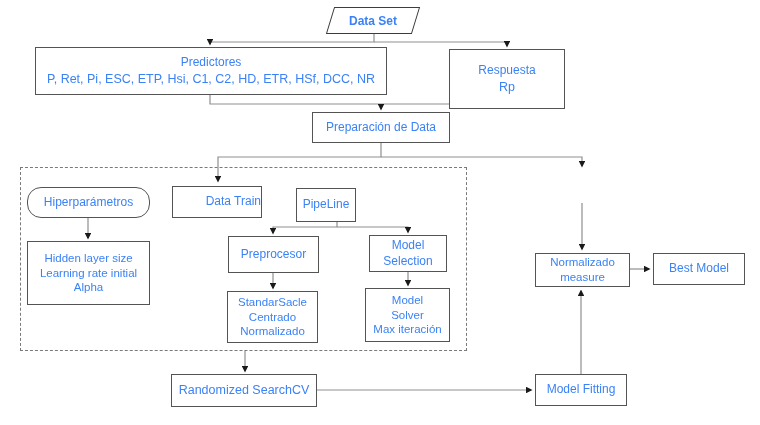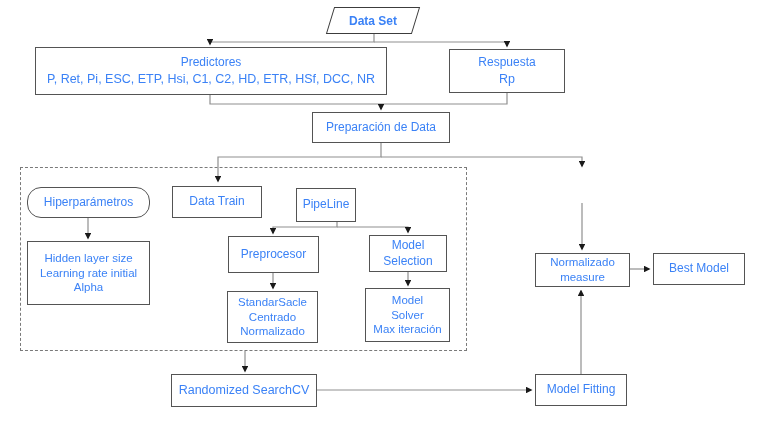--- a/index.html
+++ b/index.html
@@ -80,40 +80,40 @@
   <div class="para-wrap" style="left:330px;top:7px;width:86px;height:27px;">
     <div class="para-shape"></div>
     <div class="para-label">Data Set</div>
   </div>
 
   <div class="node" style="left:35px;top:47px;width:352px;height:48px;">
     <span class="line bold">Predictores</span>
     <span class="line vars">P, Ret, Pi, ESC, ETP, Hsi, C1, C2, HD, ETR, HSf, DCC, NR</span>
   </div>
 
-  <div class="node" style="left:449px;top:49px;width:116px;height:44px;">
+  <div class="node" style="left:449px;top:49px;width:116px;height:60px;">
     <span class="line bold">Respuesta</span>
     <span class="line" style="font-size:12.5px;">Rp</span>
   </div>
 
   <div class="node bold" style="left:312px;top:112px;width:138px;height:31px;">
     <span class="line">Preparación de Data</span>
   </div>
 
   <div class="node bold" style="left:27px;top:187px;width:123px;height:31px;border-radius:14px;">
     <span class="line">Hiperparámetros</span>
   </div>
 
   <div class="node" style="left:27px;top:241px;width:123px;height:64px;font-size:11.5px;">
     <span class="line">Hidden layer size</span>
     <span class="line">Learning rate initial</span>
     <span class="line">Alpha</span>
   </div>
 
-  <div class="node bold" style="left:172px;top:186px;width:90px;height:32px;">
+  <div class="node bold" style="left:172px;top:186px;width:90px;height:32px;align-items:flex-end;">
     <span class="line">Data Train</span>
   </div>
 
   <div class="node bold" style="left:296px;top:188px;width:60px;height:34px;text-align:right;">
     <span class="line">PipeLine</span>
   </div>
 
   <div class="node" style="left:228px;top:236px;width:91px;height:37px;">
     <span class="line">Preprocesor</span>
   </div>

